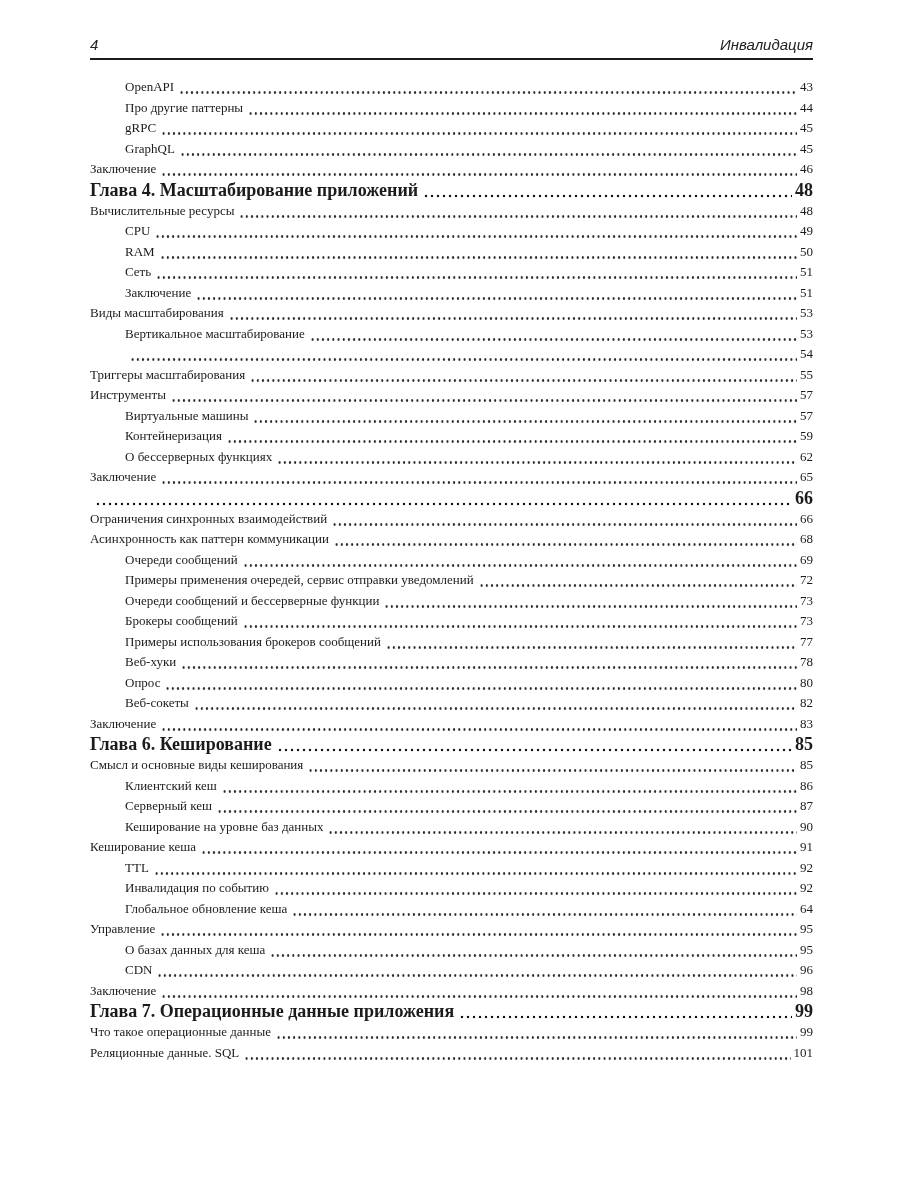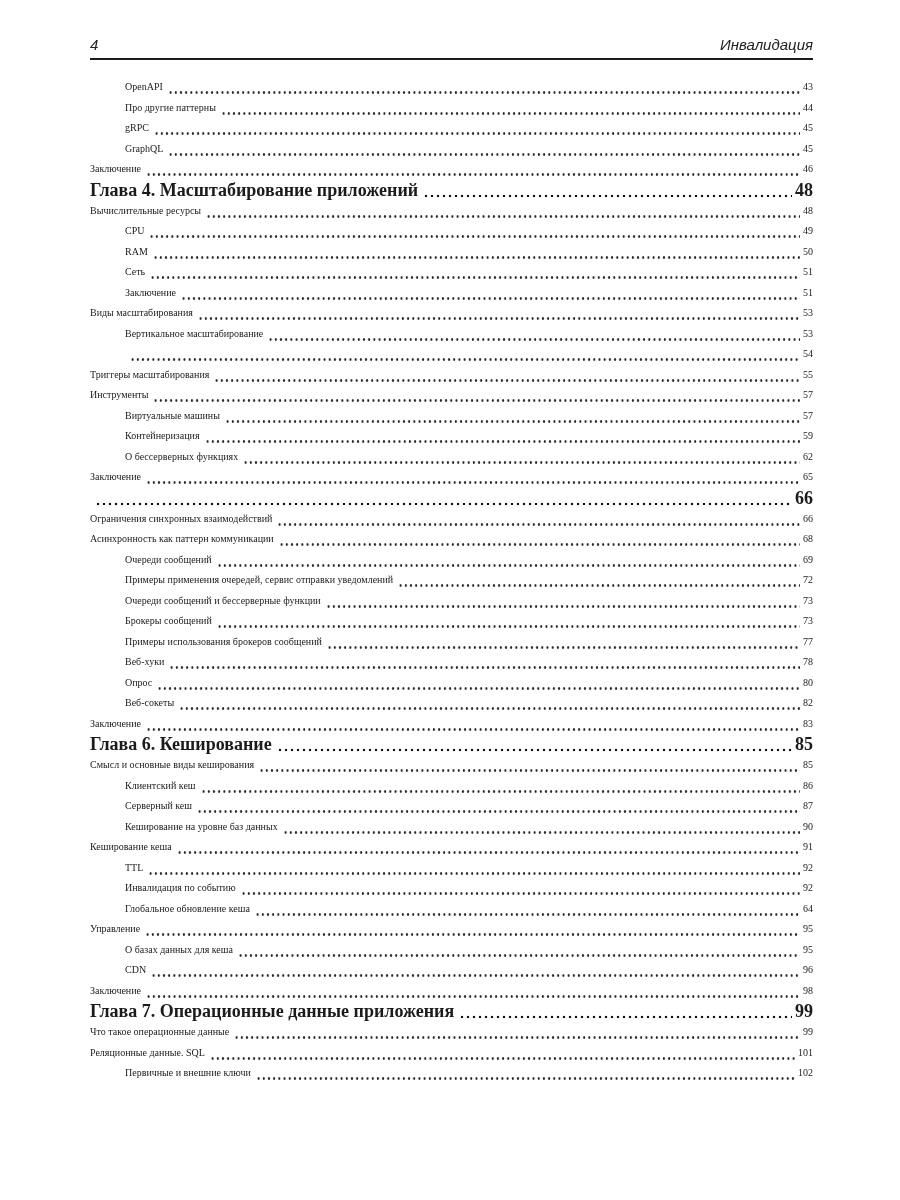--- a/index.html
+++ b/index.html
@@ -28,21 +28,21 @@
     color: #222222;
     padding-bottom: 5px;
     border-bottom: 2px solid #1c1c1c;
   }
   .toc {
     margin-top: 17px;
   }
   .row {
     display: flex;
     align-items: baseline;
-    font-size: 10px;
+    font-size: 13px;
     line-height: 20.5px;
     height: 20.5px;
     white-space: nowrap;
   }
   .row .label { flex: 0 0 auto; }
   .row .dots {
     flex: 1 1 auto;
     min-width: 12px;
     margin: 0 3px 0 5px;
     align-self: stretch;
@@ -305,19 +305,14 @@
       <div class="row lvl1">
     <span class="label">Что такое операционные данные</span>
     <span class="dots"></span>
     <span class="pg">99</span>
   </div>
       <div class="row lvl1">
     <span class="label">Реляционные данные. SQL</span>
     <span class="dots"></span>
     <span class="pg">101</span>
   </div>
-      <div class="row lvl2">
-    <span class="label">Первичные и внешние ключи</span>
-    <span class="dots"></span>
-    <span class="pg">102</span>
-  </div>
     </main>
 </div>
 
 </body></html>

